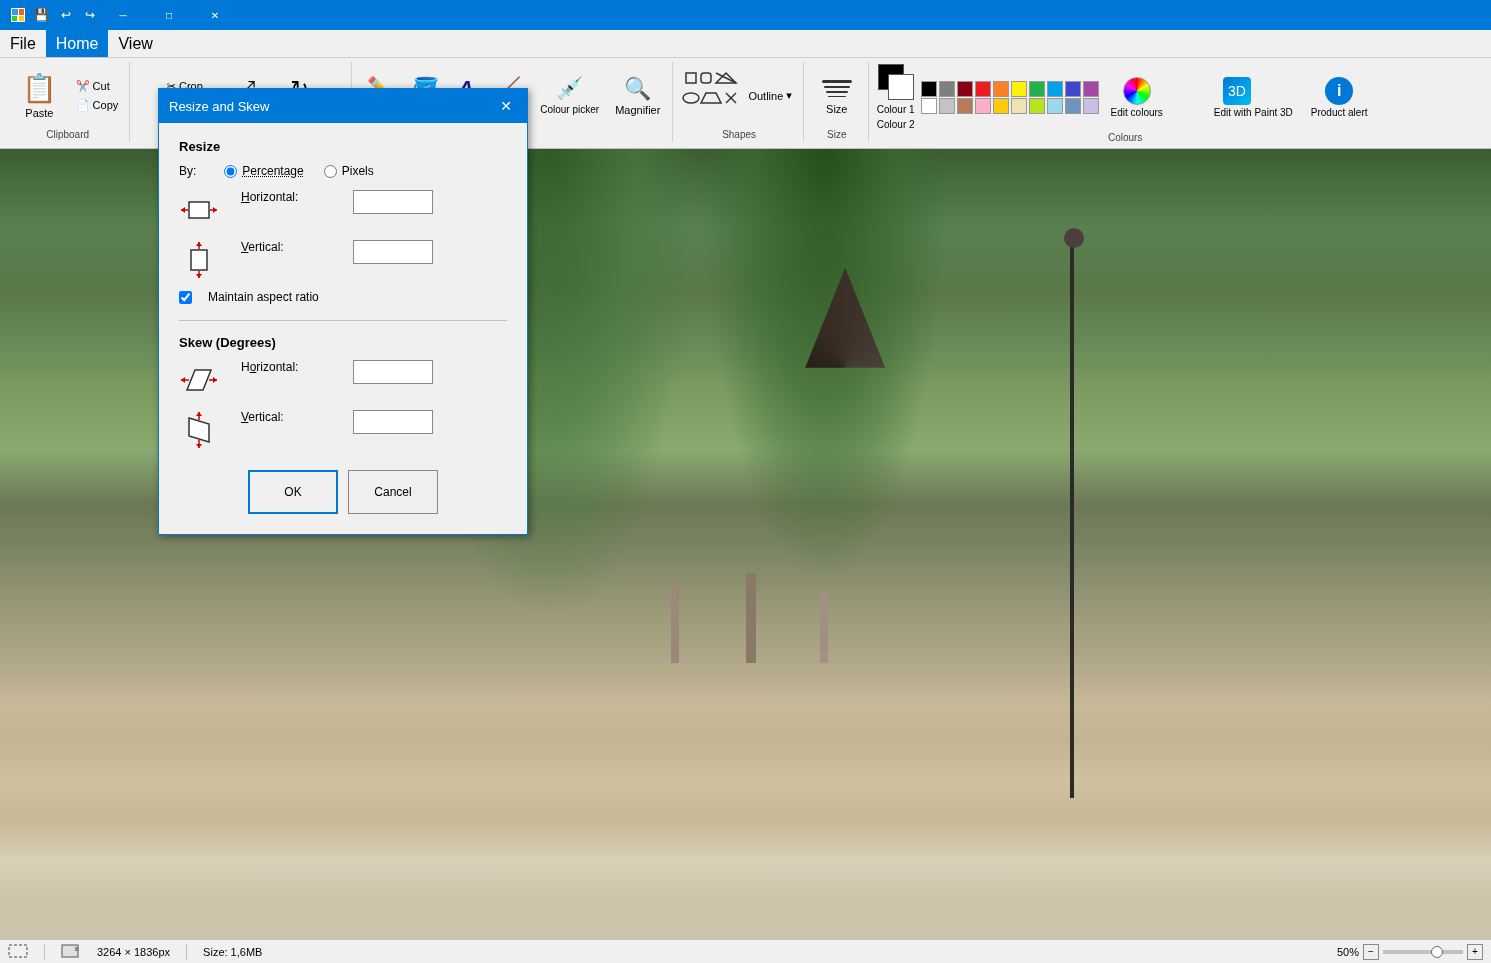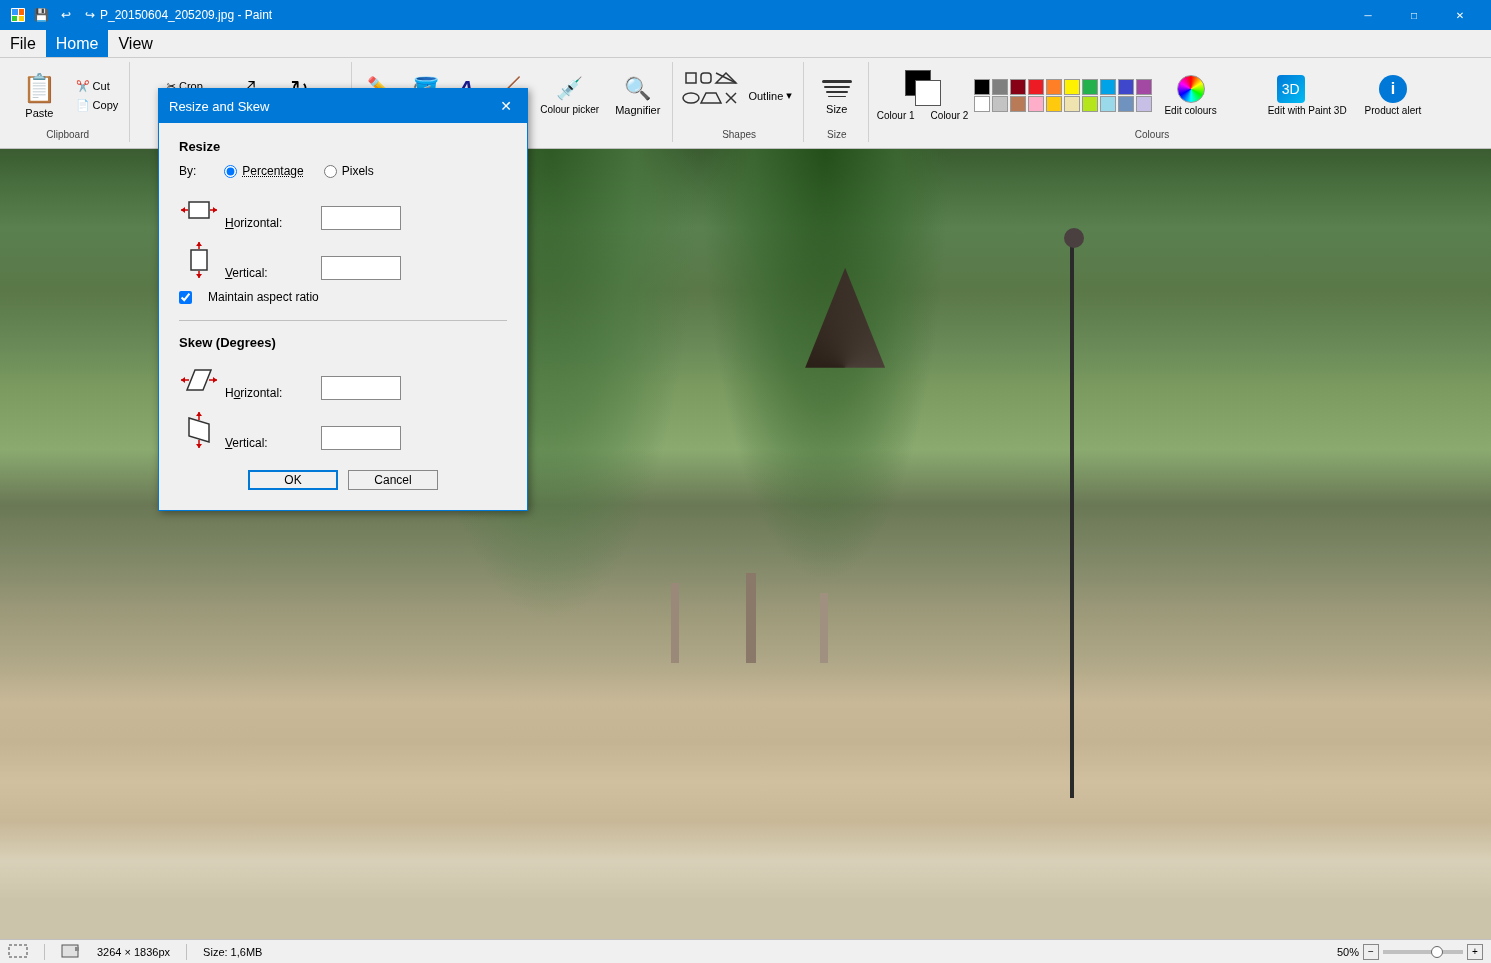--- a/index.html
+++ b/index.html
@@ -192,23 +192,23 @@
     }
     .radio-label {
       display: flex;
       align-items: center;
       gap: 5px;
       cursor: pointer;
       font-size: 12px;
     }
     .field-row {
       display: flex;
-      align-items: flex-end;
+      align-items: flex-start;
       margin-bottom: 10px;
-      gap: 6px;
+      gap: 22px;
     }
     .field-icon {
       width: 40px;
       height: 40px;
       display: flex;
       align-items: center;
       justify-content: center;
     }
     .field-label {
       width: 90px;
@@ -235,21 +235,21 @@
       margin: 14px 0;
     }
     .dialog-buttons {
       display: flex;
       justify-content: center;
       gap: 10px;
       margin-top: 20px;
     }
     .dialog-btn {
       width: 90px;
-      height: 20px;
+      height: 44px;
       border: 1px solid #888;
       background: #f0f0f0;
       cursor: pointer;
       font-size: 12px;
     }
     .dialog-btn.primary {
       border: 2px solid #0078d7;
     }
 
     
@@ -299,21 +299,20 @@
         <rect x="2" y="2" width="6" height="6" fill="#3399ff"></rect>
         <rect x="9" y="2" width="5" height="6" fill="#ff6600"></rect>
         <rect x="2" y="9" width="5" height="5" fill="#33cc33"></rect>
         <rect x="9" y="9" width="5" height="5" fill="#ffcc00"></rect>
       </svg>
     </div>
     <div class="qat-btn" title="Save">💾</div>
     <div class="qat-btn">↩</div>
     <div class="qat-btn">↪</div>
   </div>
-  <div class="titlebar-title">P_20150604_205209.jpg - Paint</div>
   <div class="titlebar-controls">
     <div class="titlebar-btn">─</div>
     <div class="titlebar-btn">□</div>
     <div class="titlebar-btn close">✕</div>
   </div>
 </div>
 
 <div class="menubar">
   <div class="menu-item">File</div>
   <div class="menu-item active">Home</div>
@@ -434,21 +433,21 @@
   </div>
 
   <div class="ribbon-group" style="border-right:none;min-width:500px;">
     <div class="ribbon-group-content" style="gap:6px;">
 
       <div style="display:flex;flex-direction:column;align-items:center;gap:4px;">
         <div style="position:relative;width:36px;height:36px;">
           <div style="position:absolute;top:0;left:0;width:26px;height:26px;background:#000;border:1px solid #555;"></div>
           <div style="position:absolute;bottom:0;right:0;width:26px;height:26px;background:#fff;border:1px solid #555;"></div>
         </div>
-        <div style="display:flex;gap:16px;">
+        <div style="display:flex;gap:4px;flex-direction:column;">
           <div style="font-size:10px;text-align:center;cursor:pointer;">Colour
 1</div>
           <div style="font-size:10px;text-align:center;cursor:pointer;">Colour
 2</div>
         </div>
       </div>
 
       <div style="display:flex;flex-direction:column;gap:1px;">
         <div style="display:flex;gap:2px;">
           <div class="color-cell" style="background:#000000"></div>

